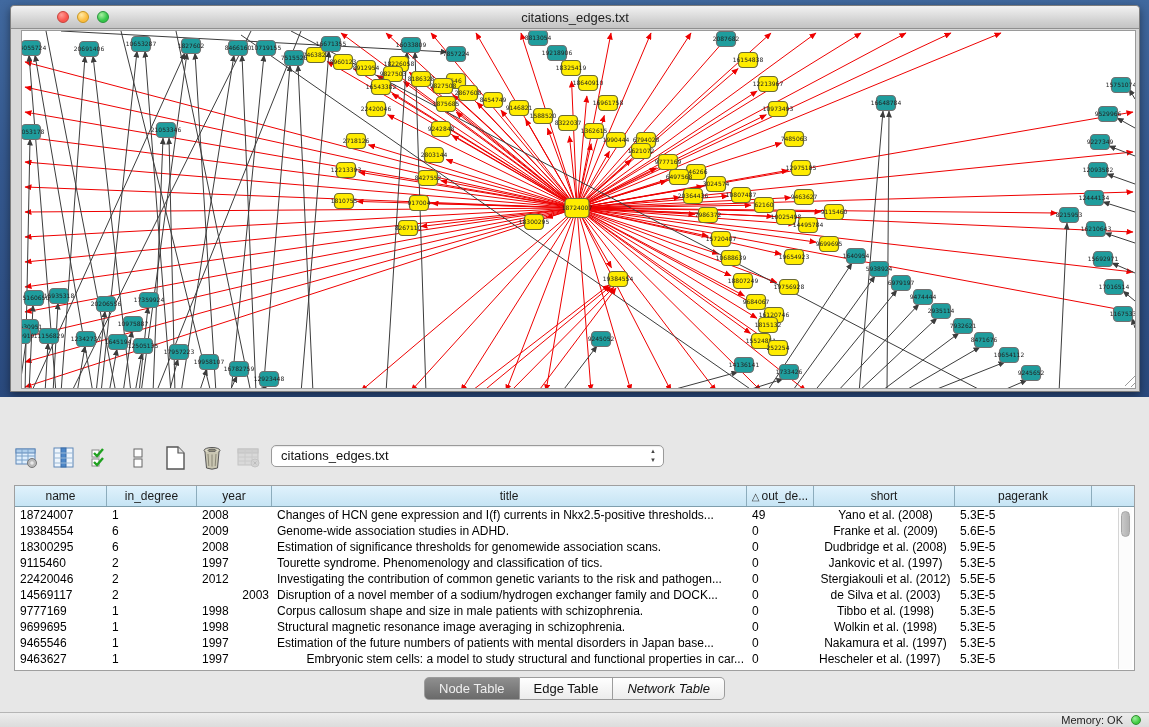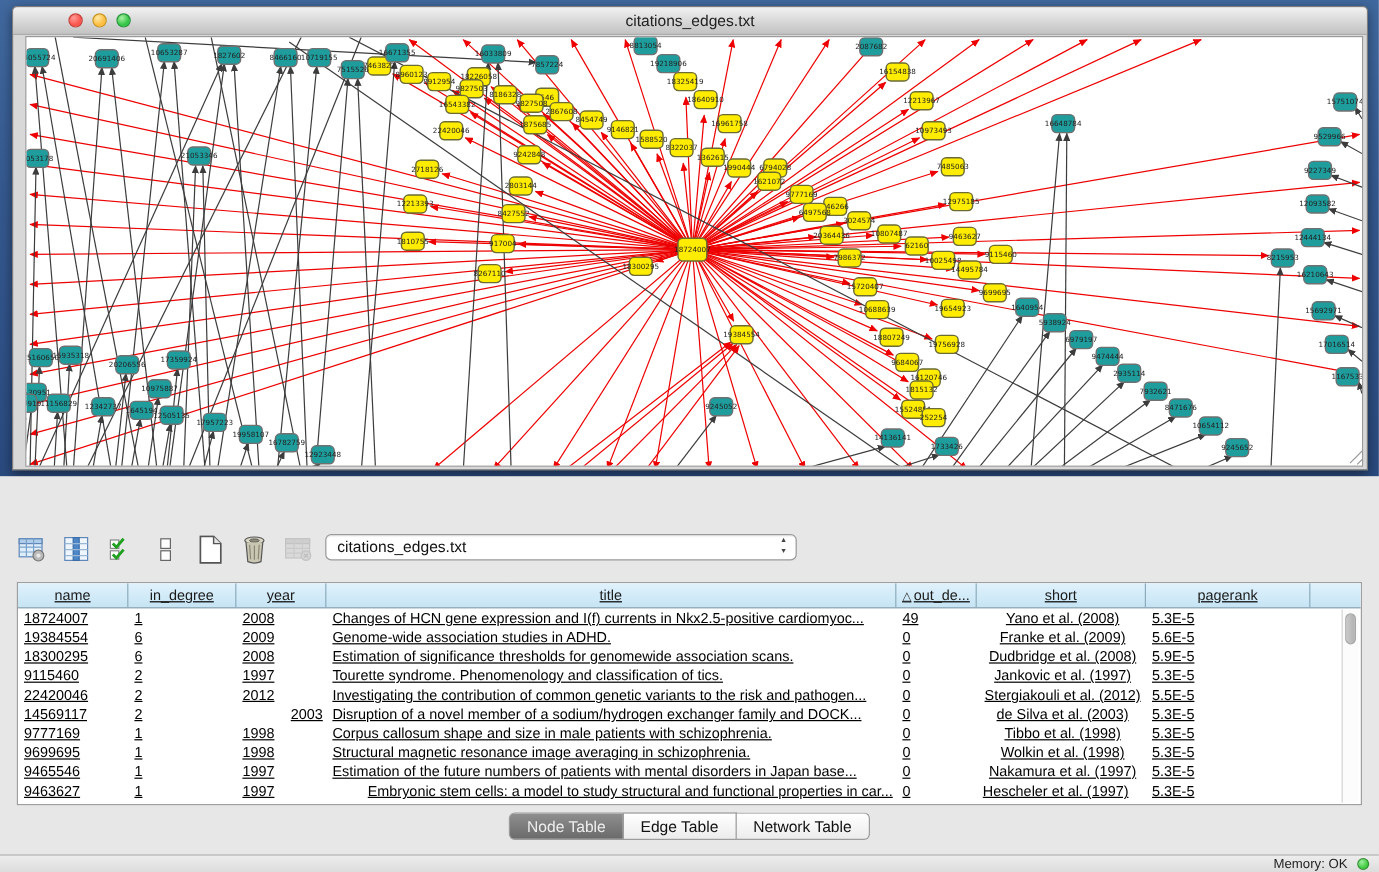--- a/index.html
+++ b/index.html
@@ -41,40 +41,40 @@
   .toolbar { position:absolute; left:14px; top:45px; height:32px; display:flex; align-items:center; gap:11px; }
   .tool { width:26px; height:26px; display:flex; align-items:center; justify-content:center; cursor:pointer; }
   .tool.disabled { opacity:.45; cursor:default; }
   .fx { font-size:15px; font-style:italic; font-family:"Liberation Serif",serif; color:#111; font-weight:bold; }
   .combo { position:absolute; left:271px; top:48px; width:393px; height:22px; background:#fff;
     border:1px solid #9a9a9a; border-radius:5px; font-size:13px; color:#111;
     line-height:20px; padding-left:9px; cursor:pointer; box-shadow:inset 0 1px 1px rgba(0,0,0,.08); }
   .combo .arrows { position:absolute; right:7px; top:1px; font-size:6px; color:#444; line-height:9px; text-align:center; }
 
   .tablebox { position:absolute; left:14px; top:88px; width:1121px; height:186px;
-    background:#fff; border:1px solid #9f9f9f; overflow:hidden;text-decoration:underline; }
+    background:#fff; border:1px solid #9f9f9f; overflow:hidden; }
   .thead { display:flex; height:21px;
     background:linear-gradient(180deg,#e0f2fc,#c6e4f4);
     border-bottom:1px solid #7e9dac; }
   .th { font-size:12px; color:#1a1a1a; text-align:center; line-height:20px;
     border-right:1px solid #8cacbc; overflow:hidden; white-space:nowrap; cursor:pointer; }
   .sort-tri { font-size:10px; color:#333; margin-right:2px; }
   .trow { display:flex; height:16px; line-height:16px; cursor:default; }
   .td { font-size:12px; color:#000; padding:0 3px 0 5px; overflow:hidden; white-space:nowrap; }
   .vscroll { position:absolute; right:2px; top:22px; bottom:1px; width:14px;
     background:#fcfcfc; border-left:1px solid #d5d5d5; }
   .vthumb { position:absolute; left:2px; top:3px; width:9px; height:26px; border-radius:5px;
     background:linear-gradient(90deg,#c9c9c9,#b2b2b2); border:1px solid #a5a5a5; cursor:pointer; }
 
   .tabbar { position:absolute; left:0; right:0; top:280px; text-align:center; }
   .seg { display:inline-block; height:23px; line-height:22px; font-size:13px; padding:0 14px;
     background:linear-gradient(180deg,#ffffff,#ececec); border:1px solid #9c9c9c;
     border-left:none; color:#111; cursor:pointer; vertical-align:top; }
   .seg:first-child { border-left:1px solid #9c9c9c; border-radius:5px 0 0 5px; }
-  .seg:last-child { border-radius:0 5px 5px 0; }
+  .seg:last-child { border-radius:0 5px 5px 0;font-style:italic; }
   .seg.active { background:linear-gradient(180deg,#8f8f8f,#6a6a6a); color:#efefef; }
 
   
   .statusbar { position:absolute; left:0; top:712px; width:1149px; height:15px;
     background:linear-gradient(180deg,#ededed,#dcdcdc); border-top:1px solid #b5b5b5; }
   .memory { position:absolute; right:26px; top:1px; font-size:11px; color:#222; }
   .memdot { position:absolute; right:8px; top:2px; width:10px; height:10px; border-radius:50%;
     background:radial-gradient(circle at 35% 30%,#9dee9d,#3ecb3e 65%); border:1px solid #2f8f2f; }
 </style>
 </head>
@@ -816,21 +816,21 @@
         <div class="th" style="width: 475px;">title</div>
         <div class="th" style="width: 67px;"><span class="sort-tri">△</span>out_de...</div>
         <div class="th" style="width: 141px;">short</div>
         <div class="th" style="width: 137px;">pagerank</div>
       </div>
     <div id="tbody">
         <div class="trow">
           <div class="td" style="width: 92px; text-align: left;">18724007</div>
           <div class="td" style="width: 90px; text-align: left;">1</div>
           <div class="td" style="width: 75px; text-align: left;">2008</div>
-          <div class="td" style="width: 475px; text-align: left;">Changes of HCN gene expression and I(f) currents in Nkx2.5-positive cardiomyoc...</div>
+          <div class="td" style="width: 475px; text-align: left;">Changes of HCN gene expression and I(f) currents in Nkx2.5-positive thresholds...</div>
           <div class="td" style="width: 67px; text-align: left;">49</div>
           <div class="td" style="width: 141px; text-align: center;">Yano et al. (2008)</div>
           <div class="td" style="width: 137px; text-align: left;">5.3E-5</div>
         </div>
         <div class="trow">
           <div class="td" style="width: 92px; text-align: left;">19384554</div>
           <div class="td" style="width: 90px; text-align: left;">6</div>
           <div class="td" style="width: 75px; text-align: left;">2009</div>
           <div class="td" style="width: 475px; text-align: left;">Genome-wide association studies in ADHD.</div>
           <div class="td" style="width: 67px; text-align: left;">0</div>

